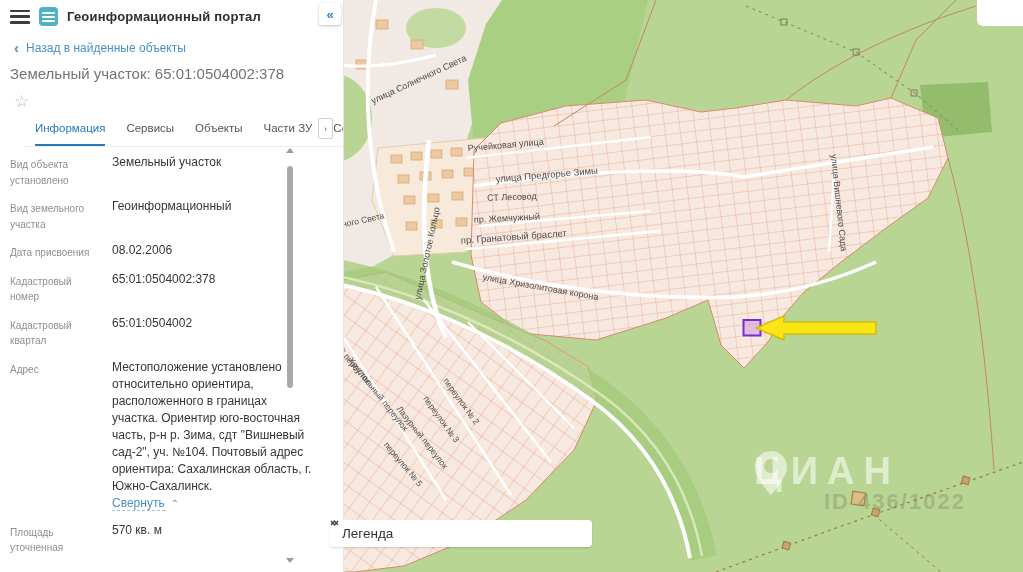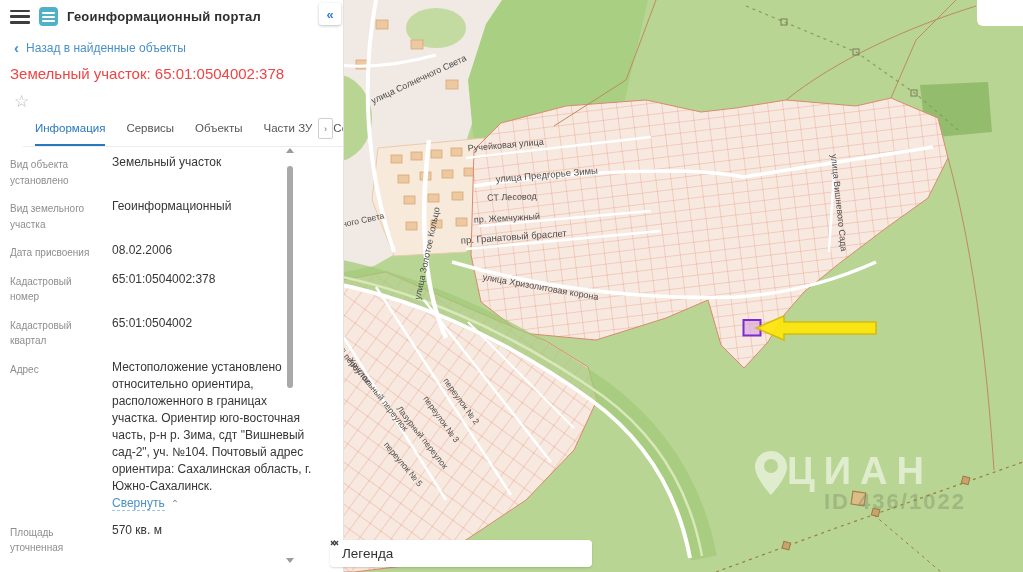--- a/index.html
+++ b/index.html
@@ -11,21 +11,21 @@
   .sb-header{display:flex;align-items:center;gap:9px;padding:7px 10px 2px 10px;}
   .burger{width:20px;height:14px;display:flex;flex-direction:column;justify-content:space-between;cursor:pointer;}
   .burger span{display:block;height:2.5px;background:#3d3d3d;border-radius:1px;}
   .logo{width:19px;height:19px;background:#4fb0c6;border-radius:4px;display:flex;flex-direction:column;
         justify-content:center;gap:2px;padding:0 3px;box-sizing:border-box;}
   .logo i{display:block;height:2px;background:#fff;border-radius:1px;}
   .app-title{font-size:13px;font-weight:bold;color:#2e2e2e;letter-spacing:.2px;}
   .back-row{display:flex;align-items:center;gap:7px;padding:13px 10px 0 14px;color:#4a90c9;cursor:pointer;}
   .back-chevron{font-size:15px;line-height:12px;font-weight:bold;}
   .back-text{font-size:12px;}
-  .page-title{padding:10px 10px 0 10px;font-size:15px;color:#ef4444;}
+  .page-title{padding:10px 10px 0 10px;font-size:15px;color:#737373;}
   .star{padding:12px 0 0 14px;font-size:17px;color:#b9b9b9;cursor:pointer;line-height:16px;}
   .tabs-row{position:relative;display:flex;gap:21px;padding:12px 26px 0 12px;border-bottom:1px solid #ececec;
             height:24px;overflow:hidden;white-space:nowrap;margin-left:23px;}
   .tab{font-size:11.5px;color:#555;padding-bottom:7px;cursor:pointer;flex:0 0 auto;}
   .tab.active{color:#2878be;border-bottom:2px solid #2878be;}
   .tabs-more{position:absolute;right:10px;top:8px;width:13px;height:19px;border:1px solid #cfcfcf;border-radius:2px;
              background:#fff;font-size:9px;color:#666;display:flex;align-items:center;justify-content:center;cursor:pointer;}
   .fields{padding:2px 30px 0 10px;}
   .frow{display:flex;padding:5px 0;}
   .flabel{width:88px;min-width:88px;font-size:10px;color:#8e8e8e;line-height:1.55;padding-top:3px;}
@@ -39,27 +39,27 @@
   .tri-up{width:0;height:0;border-left:4px solid transparent;border-right:4px solid transparent;border-bottom:5px solid #9b9b9b;margin:0 auto;}
   .tri-down{width:0;height:0;border-left:4px solid transparent;border-right:4px solid transparent;border-top:5px solid #9b9b9b;margin:0 auto;}
   .sb-thumb{position:absolute;left:287px;top:166px;width:6px;height:222px;background:#a9a9a9;border-radius:3px;}
   
   .map{position:absolute;left:316px;top:0;width:707px;height:572px;background:#b8d593;overflow:hidden;}
   .map svg{position:absolute;left:0;top:0;}
   .collapse-btn{position:absolute;left:3px;top:3px;width:22px;height:22px;background:#fff;border-radius:3px;
                 box-shadow:0 1px 3px rgba(0,0,0,.25);color:#2f7fd1;font-size:13px;font-weight:bold;
                 display:flex;align-items:center;justify-content:center;cursor:pointer;z-index:6;}
   .corner-box{position:absolute;right:0;top:0;width:46px;height:26px;background:#fff;border-radius:0 0 0 6px;z-index:6;}
-  .legend-bar{position:absolute;left:14px;top:540px;width:262px;height:27px;background:#fff;border-radius:4px;
+  .legend-bar{position:absolute;left:14px;top:520px;width:262px;height:27px;background:#fff;border-radius:4px;
               box-shadow:0 1px 2px rgba(0,0,0,.15);display:flex;align-items:center;justify-content:space-between;
               padding:0 12px;box-sizing:border-box;z-index:6;cursor:pointer;}
   .legend-text{font-size:13.5px;color:#333;}
   .legend-chevrons{display:flex;flex-direction:column;gap:1px;}
   .watermark{position:absolute;left:438px;top:450px;z-index:4;pointer-events:none;}
-  .wm-row{display:flex;align-items:center;gap:10px;justify-content:center;}
+  .wm-row{display:flex;align-items:center;gap:10px;}
   .wm-brand{font-size:38px;font-weight:bold;letter-spacing:9px;color:rgba(255,255,255,.55);}
   .wm-id{font-size:22px;font-weight:bold;letter-spacing:2px;color:rgba(120,135,100,.38);margin:-4px 0 0 70px;}
   .street-label{fill:#4d4d4d;font-family:"Liberation Sans","DejaVu Sans",sans-serif;}
 </style>
 </head>
 <body>
 
 <div class="sidebar">
   <div class="sb-header">
     <div class="burger">

